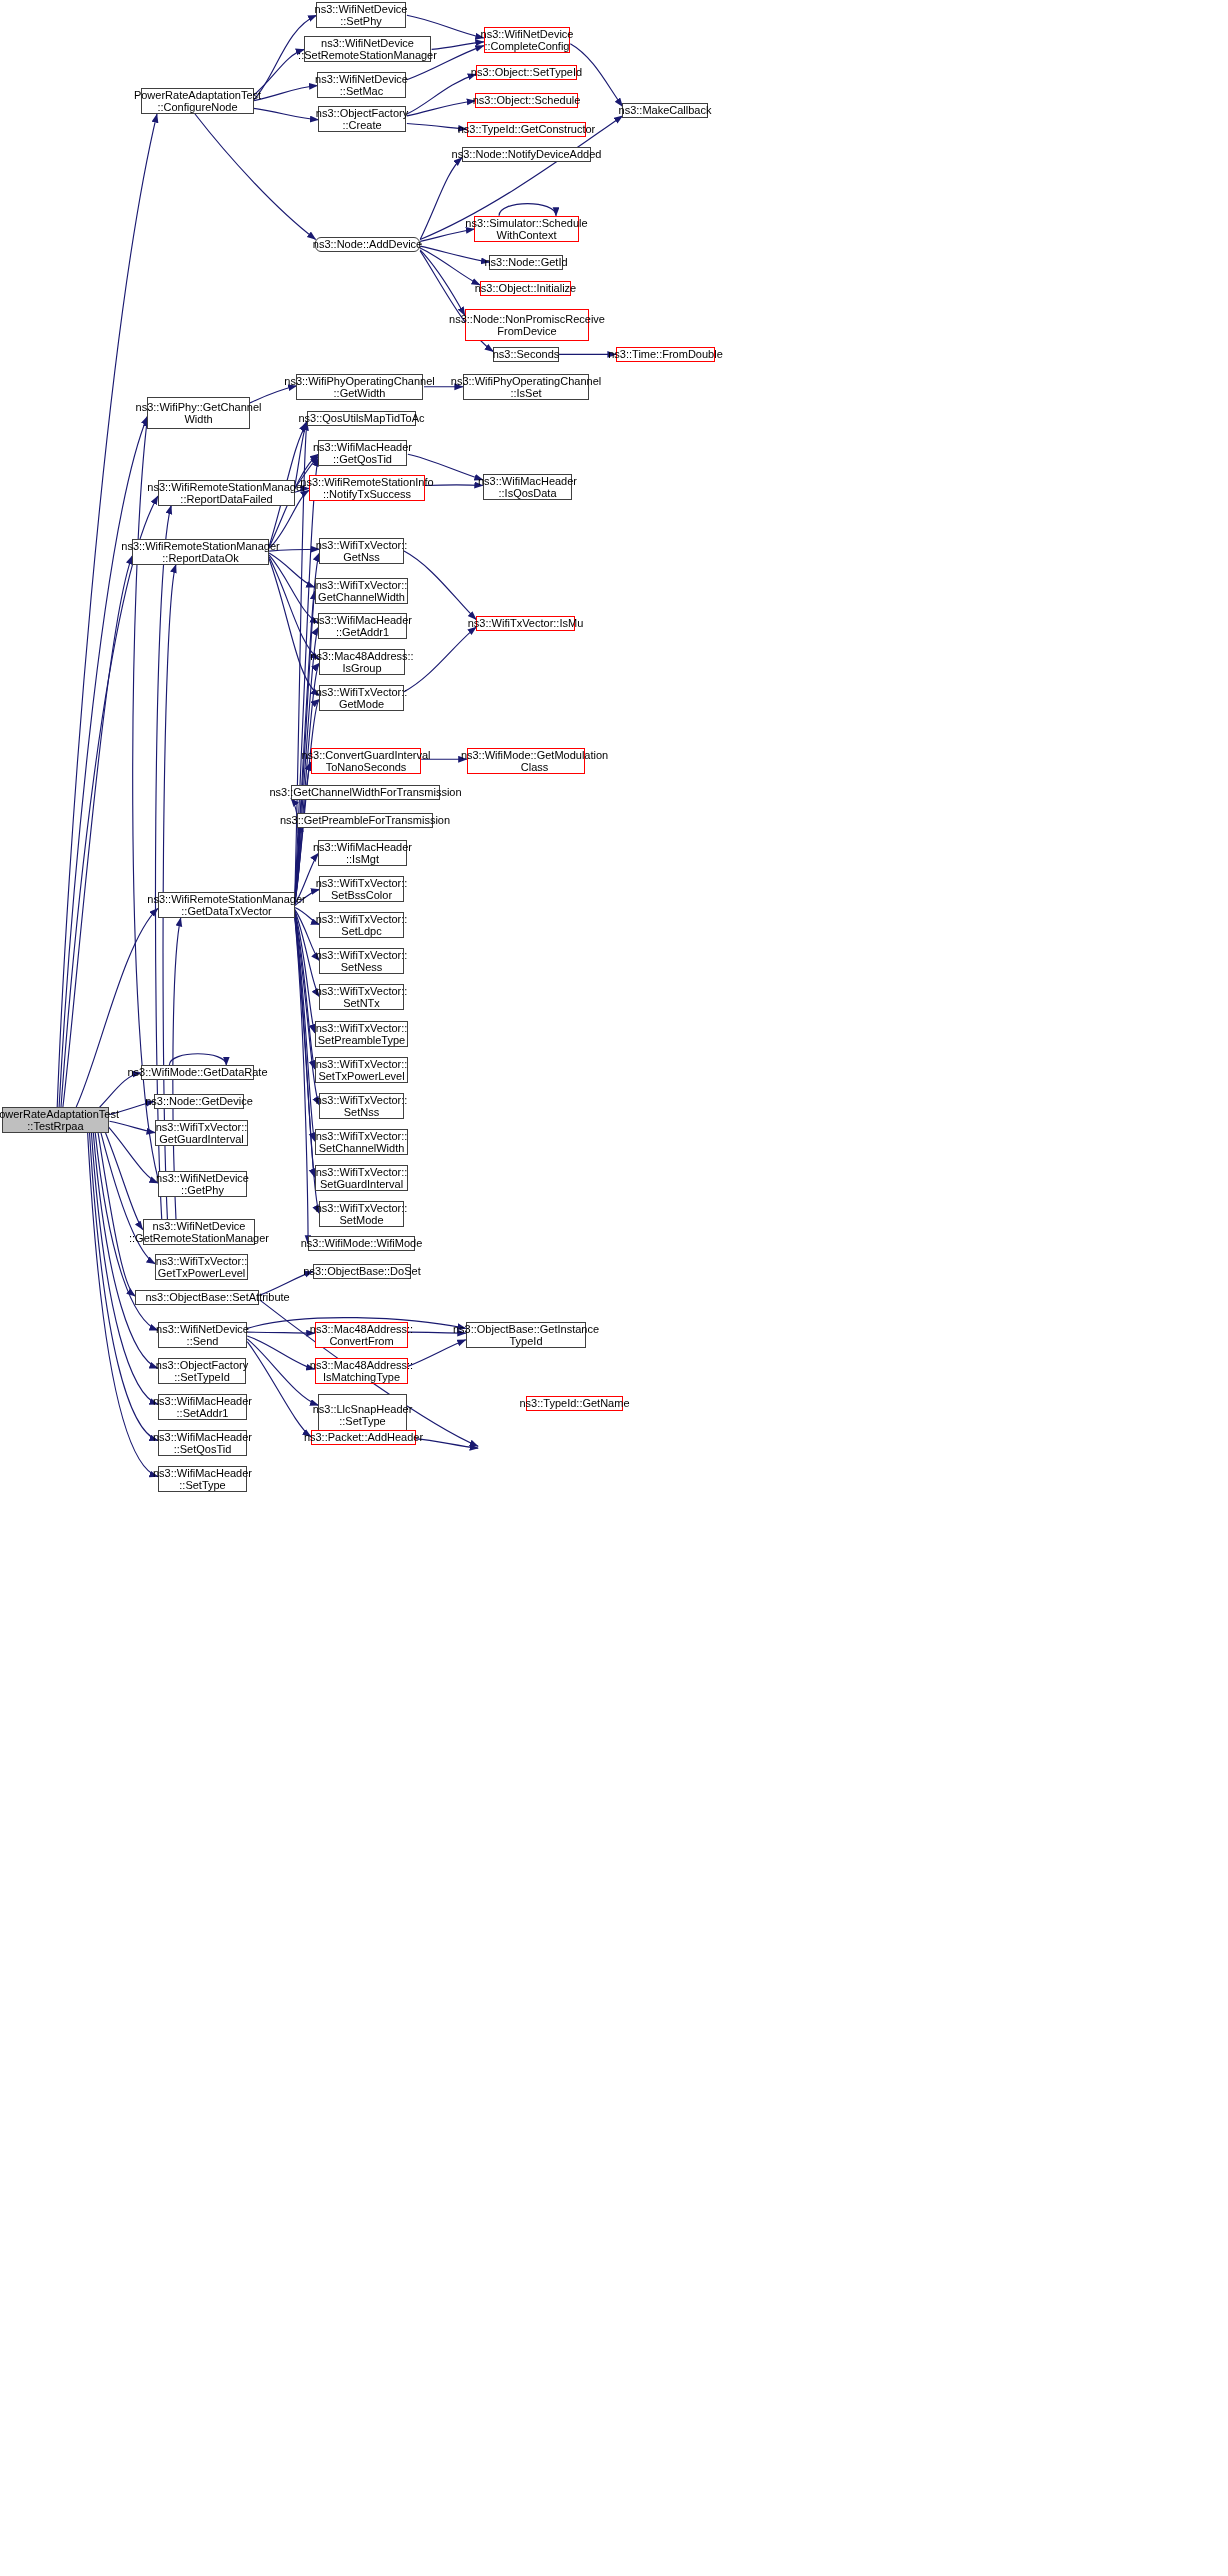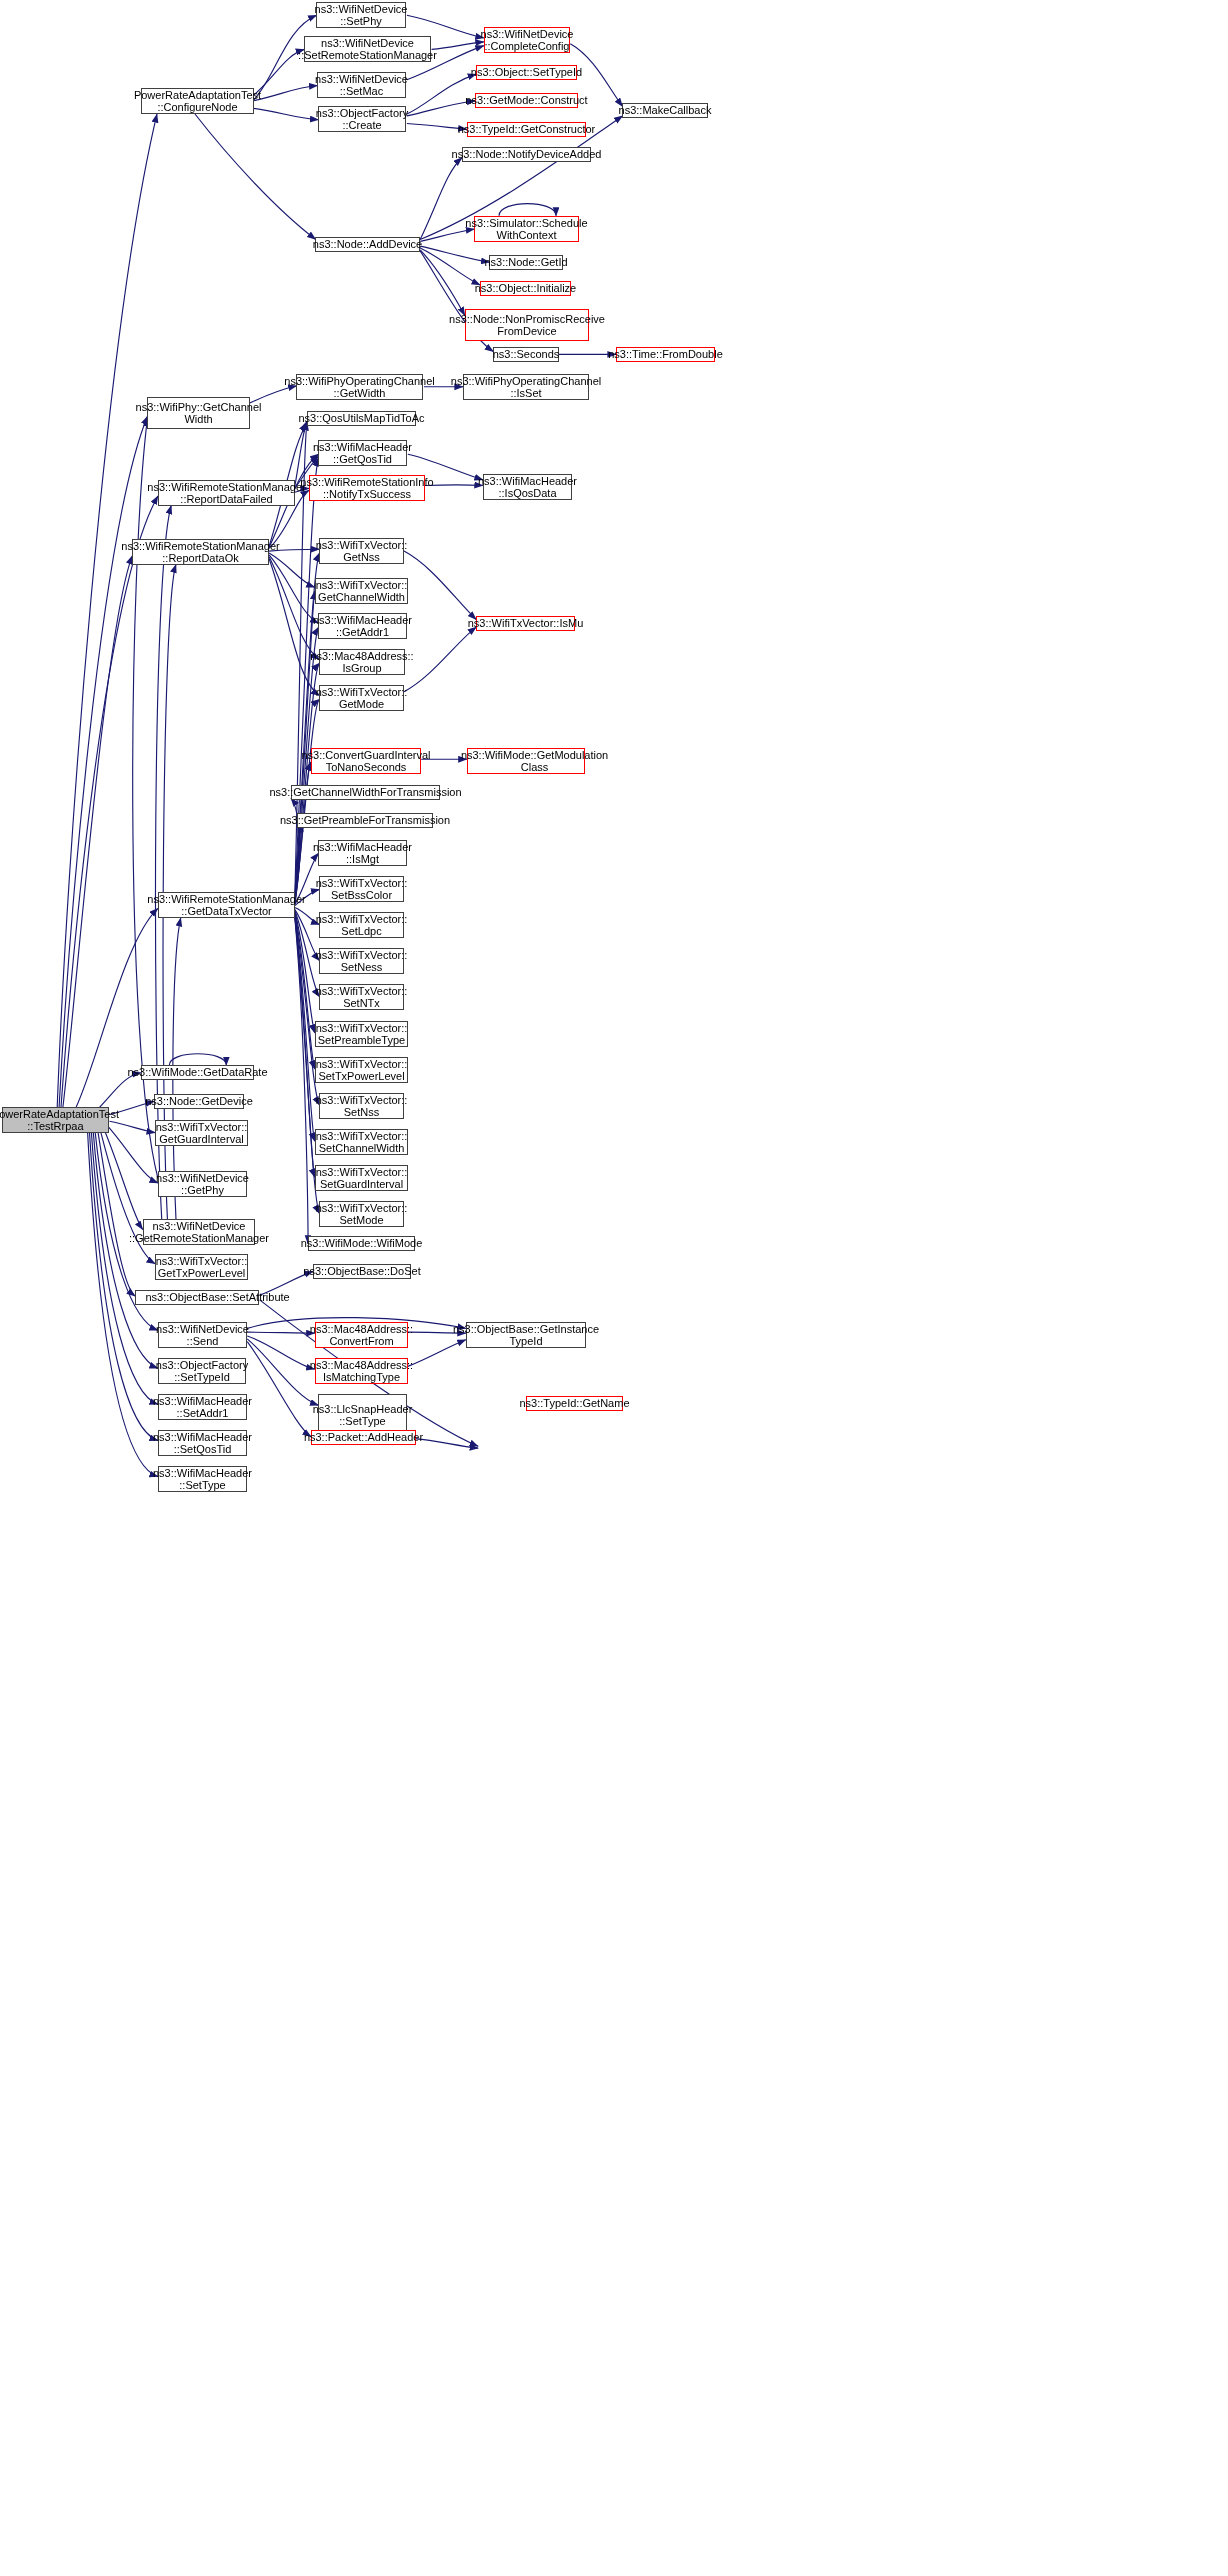--- a/index.html
+++ b/index.html
@@ -158,25 +158,25 @@
 ::SetPhy</div>
       <div class="node" style="left: 304px; top: 36px; width: 127px; height: 26px;">ns3::WifiNetDevice
 ::SetRemoteStationManager</div>
       <div class="node" style="left: 317px; top: 72px; width: 89px; height: 26px;">ns3::WifiNetDevice
 ::SetMac</div>
       <div class="node" style="left: 318px; top: 106px; width: 88px; height: 26px;">ns3::ObjectFactory
 ::Create</div>
       <div class="node red" style="left: 484px; top: 27px; width: 86px; height: 26px;">ns3::WifiNetDevice
 ::CompleteConfig</div>
       <div class="node red" style="left: 476px; top: 65px; width: 101px; height: 15px;">ns3::Object::SetTypeId</div>
-      <div class="node red" style="left: 475px; top: 93px; width: 103px; height: 15px;">ns3::GetMode::Construct</div>
+      <div class="node red" style="left: 475px; top: 93px; width: 103px; height: 15px;">ns3::Object::Schedule</div>
       <div class="node red" style="left: 467px; top: 122px; width: 119px; height: 15px;">ns3::TypeId::GetConstructor</div>
       <div class="node" style="left: 622px; top: 103px; width: 86px; height: 15px;">ns3::MakeCallback</div>
       <div class="node" style="left: 462px; top: 147px; width: 129px; height: 15px;">ns3::Node::NotifyDeviceAdded</div>
-      <div class="node" style="left: 315px; top: 237px; width: 105px; height: 15px;">ns3::Node::AddDevice</div>
+      <div class="node" style="left: 315px; top: 237px; width: 105px; height: 15px; border-radius: 6px;">ns3::Node::AddDevice</div>
       <div class="node red" style="left: 474px; top: 216px; width: 105px; height: 26px;">ns3::Simulator::Schedule
 WithContext</div>
       <div class="node" style="left: 489px; top: 255px; width: 74px; height: 15px;">ns3::Node::GetId</div>
       <div class="node red" style="left: 480px; top: 281px; width: 91px; height: 15px;">ns3::Object::Initialize</div>
       <div class="node red" style="left: 465px; top: 309px; width: 124px; height: 32px;">ns3::Node::NonPromiscReceive
 FromDevice</div>
       <div class="node" style="left: 493px; top: 347px; width: 66px; height: 15px;">ns3::Seconds</div>
       <div class="node red" style="left: 616px; top: 347px; width: 99px; height: 15px;">ns3::Time::FromDouble</div>
       <div class="node" style="left: 147px; top: 397px; width: 103px; height: 32px;">ns3::WifiPhy::GetChannel
 Width</div>

